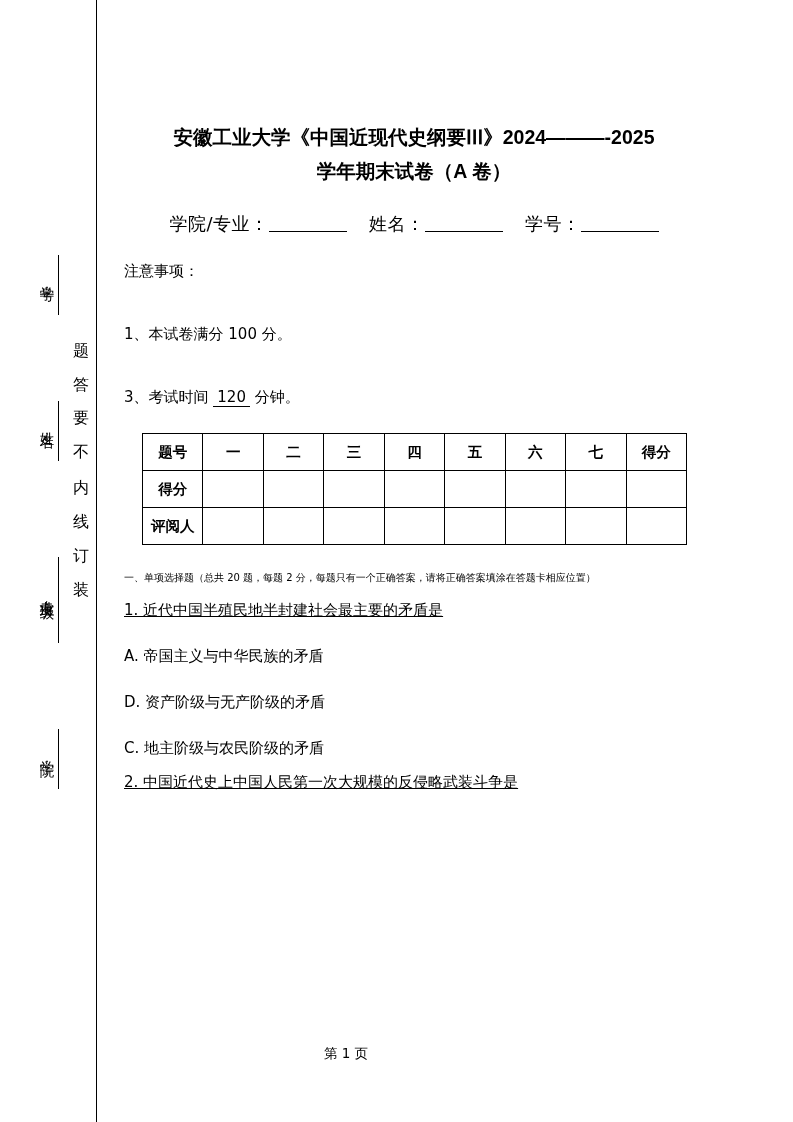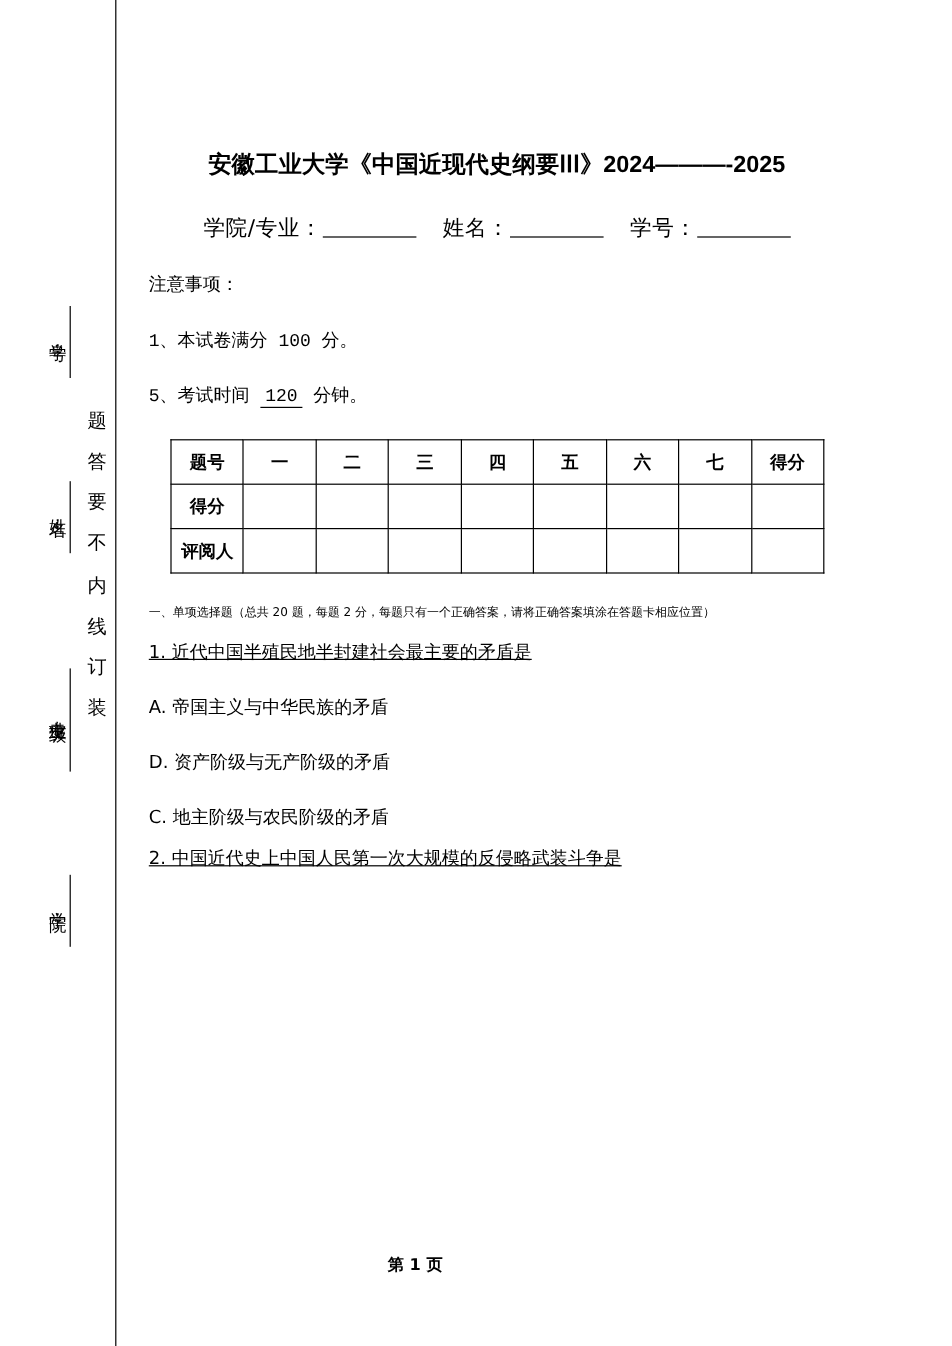--- a/index.html
+++ b/index.html
@@ -93,23 +93,22 @@
     width: 78px;
     height: 15px;
     vertical-align: -2px;
   }
 
   .note-head {
     margin-top: 26px;
     font-size: 15px;
   }
   .note-item {
-    margin-top: 27px;
-    font-size: 15px;
-    font-family: Liberation Mono, monospace;
+    margin-top: 44px;
+    font-size: 15px;
   }
   .u-inline {
     display: inline-block;
     border-bottom: 1px solid #000;
     padding: 0 4px;
   }
 
   
   table.score {
     margin-top: 26px;
@@ -147,21 +146,21 @@
     line-height: 1.6;
   }
 
   .footer {
     position: absolute;
     left: 0;
     top: 1045px;
     width: 692px;
     text-align: center;
     font-size: 13.5px;
-    font-weight: bold;
+    font-weight: normal;
   }
 </style>
 </head>
 <body>
 
 <div class="left-rule"></div>
 
 <div class="side-col">
   <div class="side-label side-underline" style="height:60px;">学号：</div>
   <div class="side-label side-underline" style="height:60px;margin-top:86px;">姓名：</div>
@@ -170,34 +169,35 @@
 </div>
 
 <div class="side-col2">
   <div class="side-big">题答要不内线订装</div>
 </div>
 
 <div class="content">
 
   <div class="doc-title">
     <div>安徽工业大学《中国近现代史纲要ⅠⅠⅠ》2024———-2025</div>
+    <div>学年期末试卷（A 卷）</div>
   </div>
 
   <div class="info-line">
     <span>学院/专业：</span><span class="blank-ul"></span>
     <span style="display:inline-block;width:10px;"></span>
     <span>姓名：</span><span class="blank-ul"></span>
     <span style="display:inline-block;width:10px;"></span>
     <span>学号：</span><span class="blank-ul"></span>
   </div>
 
   <div class="note-head">注意事项：</div>
   <div class="note-item">1、本试卷满分 100 分。</div>
   <div class="note-item">
-    <span>5、考试时间</span>
+    <span>3、考试时间</span>
     <span class="u-inline">120</span>
     <span>分钟。</span>
   </div>
 
   <table class="score">
     <tbody>
       <tr>
         <td class="hcell">题号</td>
         <td class="lcell">一</td>
         <td class="lcell">二</td>

